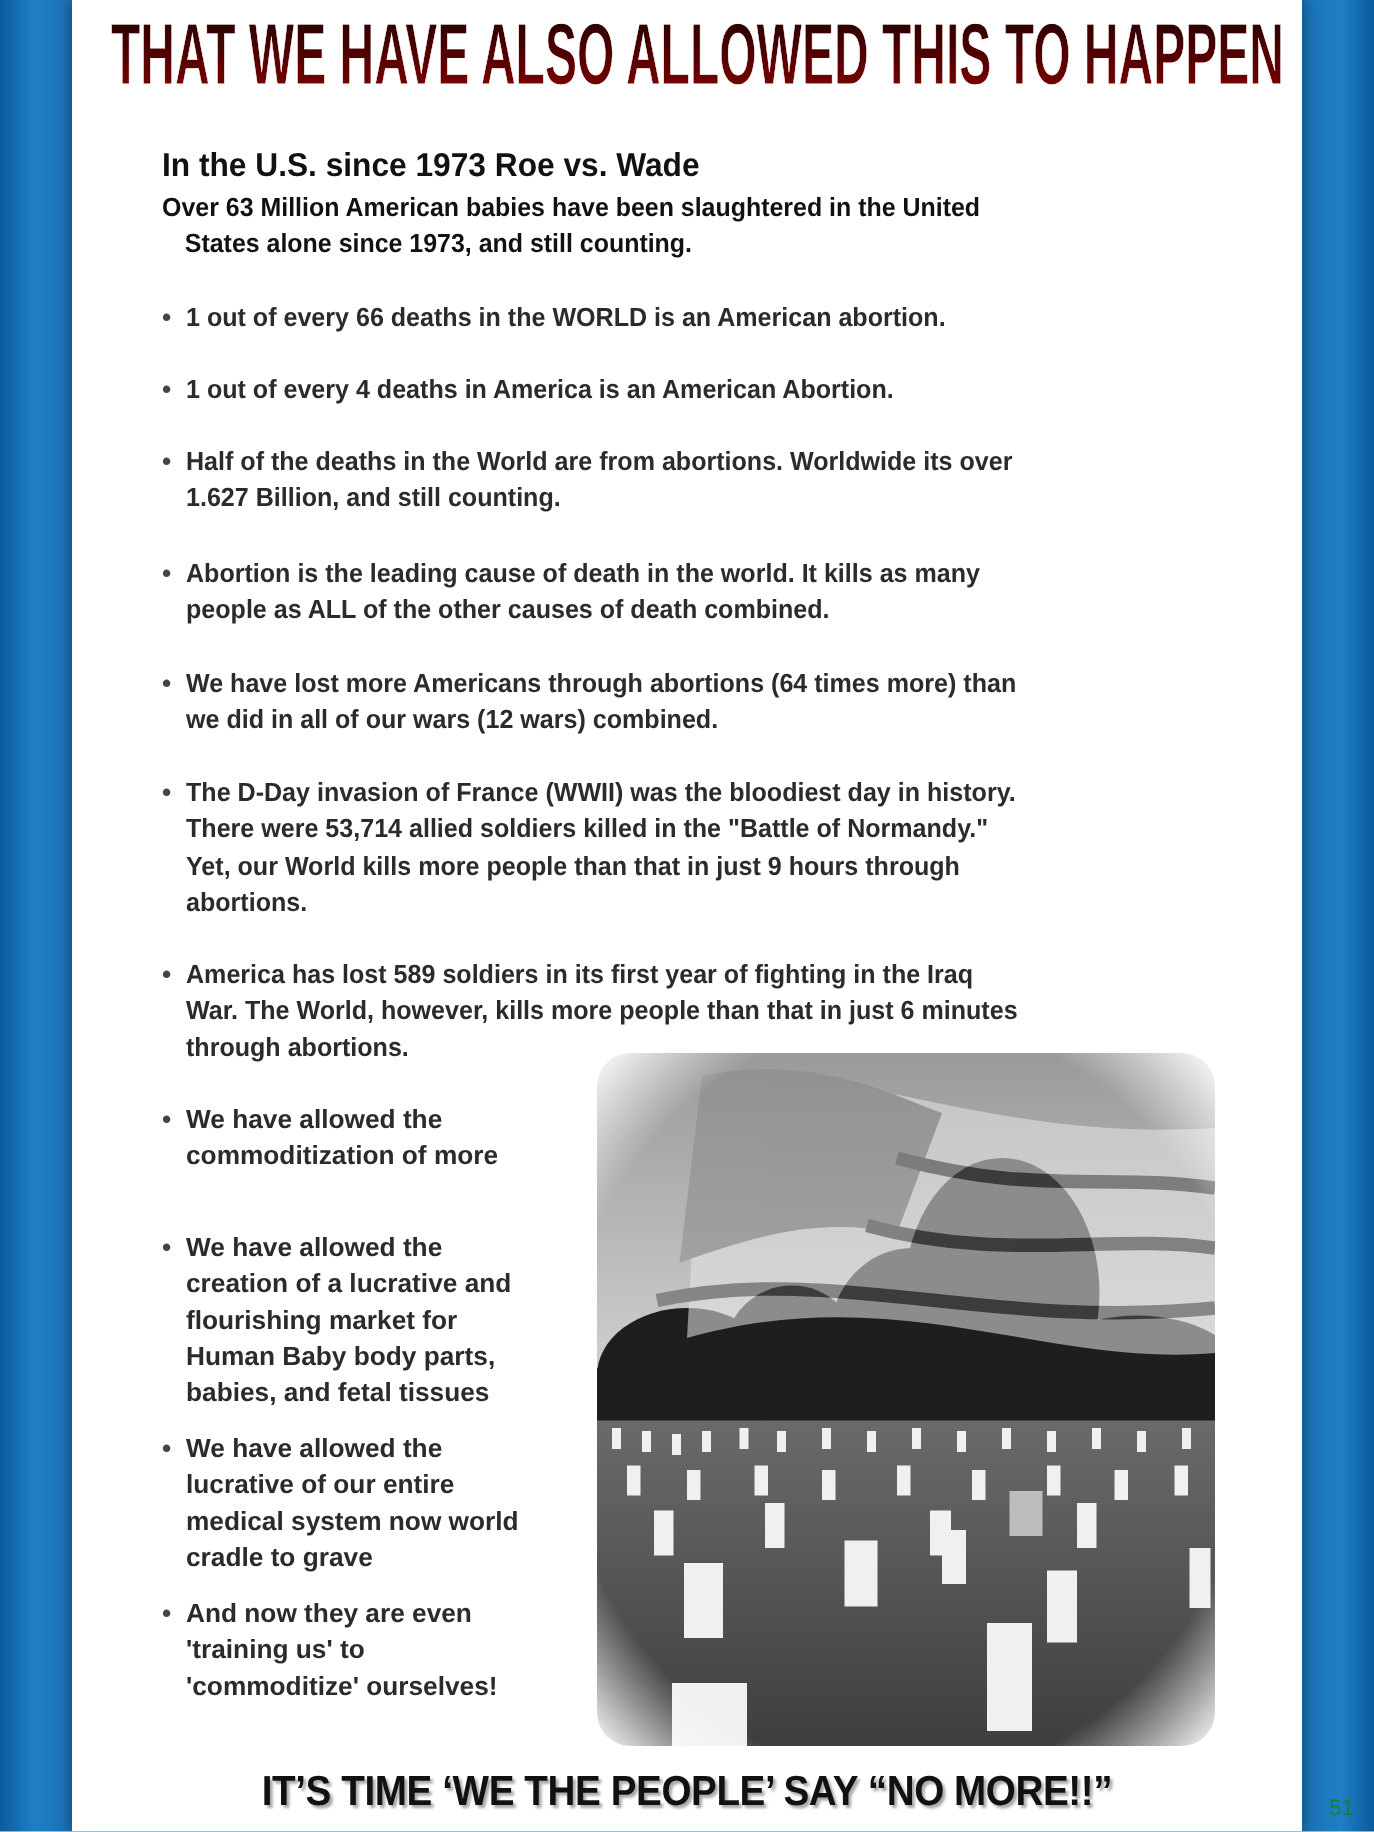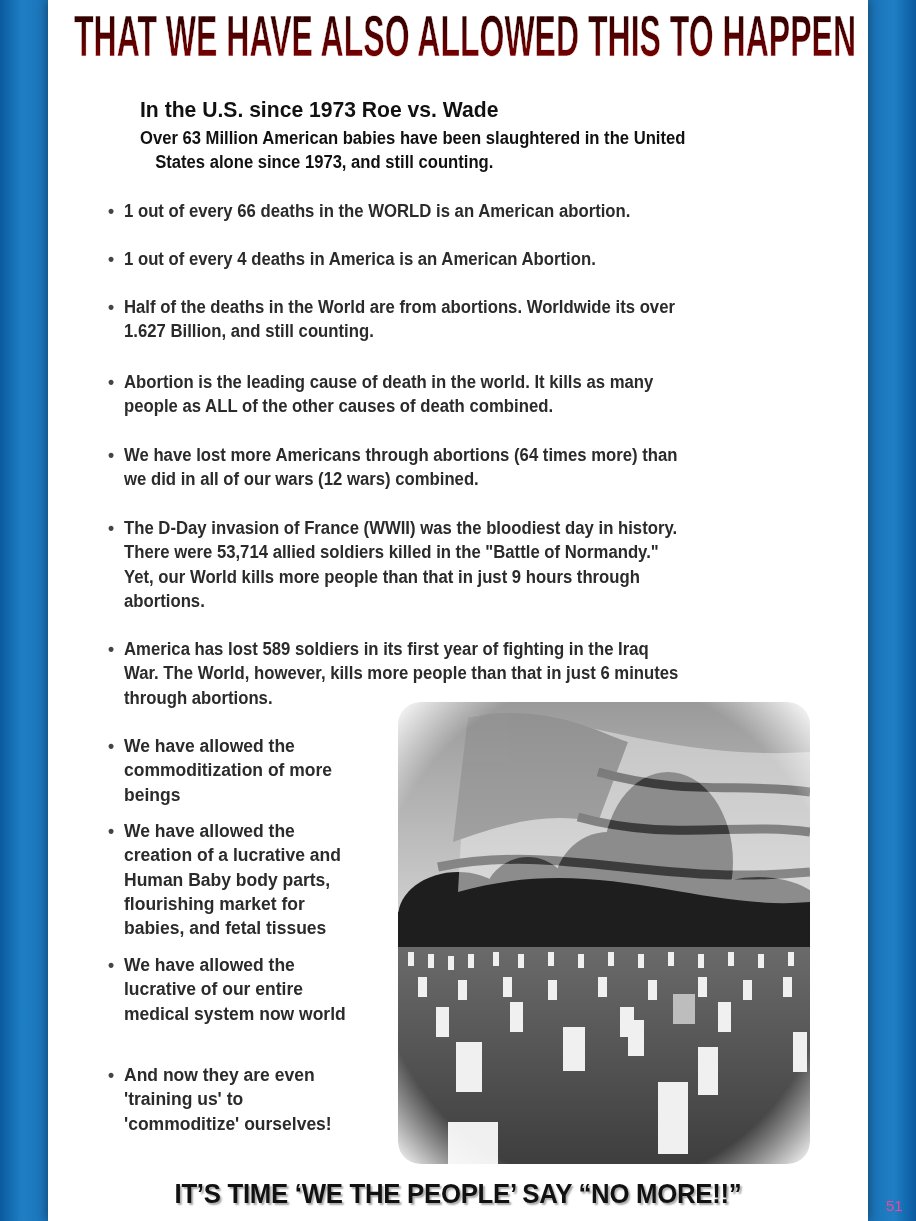--- a/index.html
+++ b/index.html
@@ -12,21 +12,21 @@
     position:absolute; left:48px; top:0; width:820px; height:1221px;
     background:#ffffff;
     box-shadow: 0 0 10px rgba(0,0,0,0.45);
   }
   .title {
     position:absolute; left:70px; top:6px; width:790px; height:56px;
     overflow:visible;
     text-decoration:underline;
   }
   .title svg { width:790px; height:56px; display:block; }
-  .content { position:absolute; left:108px; top:96px; width:700px; color:#222;margin-left:32px; }
+  .content { position:absolute; left:108px; top:96px; width:700px; color:#222; }
   .heading {
     font-size:22px; font-weight:bold; color:#111; margin:0; line-height:28px;
     transform: scaleX(0.96); transform-origin:left;
   }
   .intro {
     font-size:17.5px; font-weight:bold; color:#111; line-height:24px;
     margin:2px 0 0 0; padding-left:16px; text-indent:-16px;
     transform: scaleX(0.95); transform-origin:left;
   }
   .bullet {
@@ -49,21 +49,21 @@
     mask-image: radial-gradient(ellipse 72% 70% at 50% 50%, #000 78%, rgba(0,0,0,0) 100%);
   }
   .photo svg { display:block; }
   .footer {
     position:absolute; left:48px; top:1178px; width:820px; text-align:center;
     font-size:28px; font-weight:bold; color:#111; letter-spacing:-0.3px;
     text-shadow: 2px 2px 2px rgba(0,0,0,0.35);
     transform: scaleX(0.92); transform-origin:center;
   }
   .pagenum {
-    position:absolute; left:886px; top:1197px; font-size:15px; color:#ec4899;
+    position:absolute; left:886px; top:1197px; font-size:15px; color:#15803d;
   }
 </style>
 </head>
 <body>
 
 <div class="page"></div>
 
 <div class="title">
   <svg viewBox="0 0 790 56" preserveAspectRatio="none">
     <defs>
@@ -130,23 +130,23 @@
     <div class="bullet" style="left: 108px; top: 637px;">
       <span class="dot">•</span>
       <span class="txt">
         <span>America has lost 589 soldiers in its first  year of fighting in the Iraq</span>
         <span>War. The World, however, kills more people than that in just 6 minutes</span>
         <span>through abortions.</span>
       </span>
     </div>
   </div>
 <div id="allowed-list">
-    <div class="narrow" style="top: 734px;"><span class="dot">•</span><span class="txt"><span>We have allowed the</span><span>commoditization of more</span><span>beings</span></span></div>
-    <div class="narrow" style="top: 819px;"><span class="dot">•</span><span class="txt"><span>We have allowed the</span><span>creation of  a lucrative and</span><span>Human Baby body parts,</span><span>flourishing market for</span><span>babies, and fetal tissues</span></span></div>
-    <div class="narrow" style="top: 953px;"><span class="dot">•</span><span class="txt"><span>We have allowed the</span><span>lucrative of our entire</span><span>medical system now world</span></span></div>
+    <div class="narrow" style="top: 734px;"><span class="dot">•</span><span class="txt"><span>We have allowed the</span><span>commoditization of more</span></span></div>
+    <div class="narrow" style="top: 819px;"><span class="dot">•</span><span class="txt"><span>We have allowed the</span><span>creation of  a lucrative and</span><span>flourishing market for</span><span>Human Baby body parts,</span><span>babies, and fetal tissues</span></span></div>
+    <div class="narrow" style="top: 953px;"><span class="dot">•</span><span class="txt"><span>We have allowed the</span><span>lucrative of our entire</span><span>medical system now world</span><span>cradle to grave</span></span></div>
     <div class="narrow" style="top: 1063px;"><span class="dot">•</span><span class="txt"><span>And now they are even</span><span>'training us' to</span><span>'commoditize' ourselves!</span></span></div>
   </div>
 
 <div class="photo">
   <svg width="412" height="462" viewBox="0 0 412 462">
     <defs>
       <linearGradient id="sky" x1="0" y1="0" x2="0" y2="1">
         <stop offset="0" stop-color="#9a9a9a"></stop>
         <stop offset="1" stop-color="#d8d8d8"></stop>
       </linearGradient>

